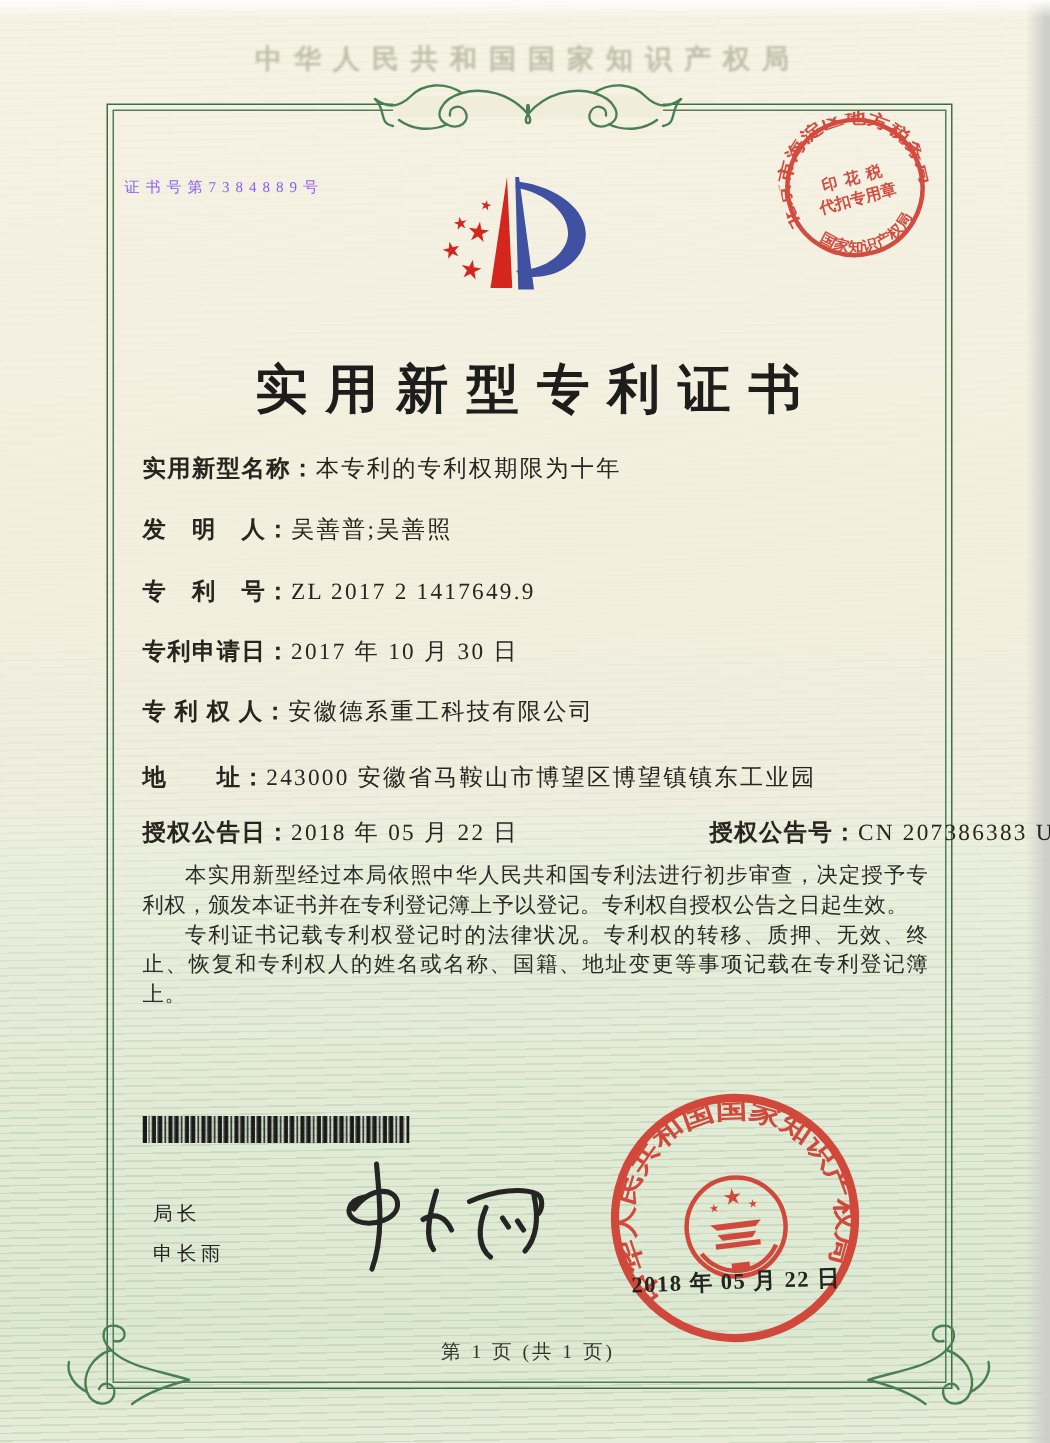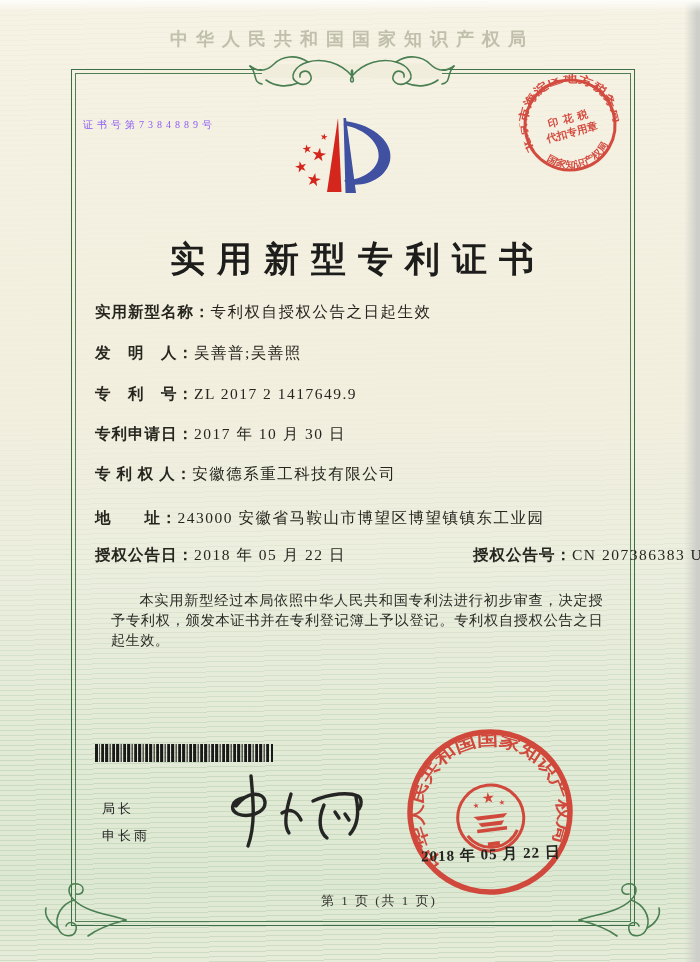--- a/index.html
+++ b/index.html
@@ -51,36 +51,36 @@
 
   .field-row{position:absolute;left:95px;z-index:5;white-space:nowrap;
     font-size:15.5px;color:#26261f;}
   .field-label{letter-spacing:1px;font-weight:bold;}
   .field-value{letter-spacing:1.5px;}
 
   .grant-no{position:absolute;left:378px;top:0;}
 
   .paras{position:absolute;left:95px;top:575px;width:524px;z-index:5;
     font-size:14.2px;line-height:19.8px;color:#2b2b26;text-align:justify;}
-  .paras p{margin:16px;text-indent:2em;letter-spacing:.4px;}
+  .paras p{margin:0;text-indent:2em;letter-spacing:.4px;}
 
   #barcode{position:absolute;left:95px;top:744px;z-index:5;}
 
   .signer{position:absolute;left:102px;top:795px;z-index:5;font-size:13px;
     color:#222;letter-spacing:3px;line-height:27px;}
   #signature{position:absolute;left:198px;top:770px;z-index:6;}
 
   #seal-tax{position:absolute;left:521px;top:76px;z-index:6;transform:rotate(-15deg);}
   #seal-office{position:absolute;left:400px;top:722px;z-index:6;transform:rotate(-7deg);}
   .seal-date{position:absolute;left:421px;top:845px;width:150px;z-index:7;
     font-size:15px;font-weight:bold;color:#23231f;letter-spacing:1px;
     transform:rotate(-2deg);white-space:nowrap;}
 
   .page-footer{position:absolute;left:73px;top:892px;width:558px;z-index:5;
-    text-align:center;font-size:13px;color:#33332d;letter-spacing:2px;padding-left:27px;}
+    text-align:center;font-size:13px;color:#33332d;letter-spacing:2px;}
 </style>
 </head>
 <body>
 
 <div class="tint"></div>
 <div class="waves"></div>
 <div class="scan-right"></div>
 <div class="scan-top"></div>
 
 <div class="ghost-header">中华人民共和国国家知识产权局</div>
@@ -138,21 +138,21 @@
   </g>
   <g fill="#3f51a0">
     <polygon points="61.5,12 64,12 74,87 63.5,87"></polygon>
     <path d="M63,15 C94,19 112,38 108,55 C104.5,70 88,80 70,78.5 C66,78.2 63.5,76.5 62,74.5 C81,74 94.5,64 96.5,52 C98.5,38 84,23 61.5,19 Z"></path>
   </g>
 </svg>
 
 <div class="title">实用新型专利证书</div>
 
 <div class="field-row" style="top:302px">
-  <span class="field-label">实用新型名称：</span><span class="field-value">专利权自授权公告之日起生效</span>
+  <span class="field-label">实用新型名称：</span><span class="field-value">本专利的专利权期限为十年</span>
 </div>
 <div class="field-row" style="top:343px">
   <span class="field-label">发　明　人：</span><span class="field-value">吴善普;吴善照</span>
 </div>
 <div class="field-row" style="top:384px">
   <span class="field-label">专　利　号：</span><span class="field-value">ZL 2017 2 1417649.9</span>
 </div>
 <div class="field-row" style="top:424px">
   <span class="field-label">专利申请日：</span><span class="field-value">2017 年 10 月 30 日</span>
 </div>
@@ -165,20 +165,21 @@
 
 <div class="field-row" style="top:545px;width:524px">
   <span class="field-label">授权公告日：</span><span class="field-value">2018 年 05 月 22 日</span>
   <span class="grant-no">
     <span class="field-label">授权公告号：</span><span class="field-value">CN 207386383 U</span>
   </span>
 </div>
 
 <div class="paras">
   <p>本实用新型经过本局依照中华人民共和国专利法进行初步审查，决定授予专利权，颁发本证书并在专利登记簿上予以登记。专利权自授权公告之日起生效。</p>
+  <p>专利证书记载专利权登记时的法律状况。专利权的转移、质押、无效、终止、恢复和专利权人的姓名或名称、国籍、地址变更等事项记载在专利登记簿上。</p>
 </div>
 
 <svg id="barcode" width="178" height="18" viewBox="0 0 178 18">
   <defs>
     <pattern id="bars" width="11" height="18" patternUnits="userSpaceOnUse">
       <rect x="0" y="0" width="2.2" height="18" fill="#191919"></rect>
       <rect x="3.6" y="0" width="1.1" height="18" fill="#191919"></rect>
       <rect x="6.2" y="0" width="2.8" height="18" fill="#191919"></rect>
       <rect x="10" y="0" width="0.9" height="18" fill="#191919"></rect>
     </pattern>

